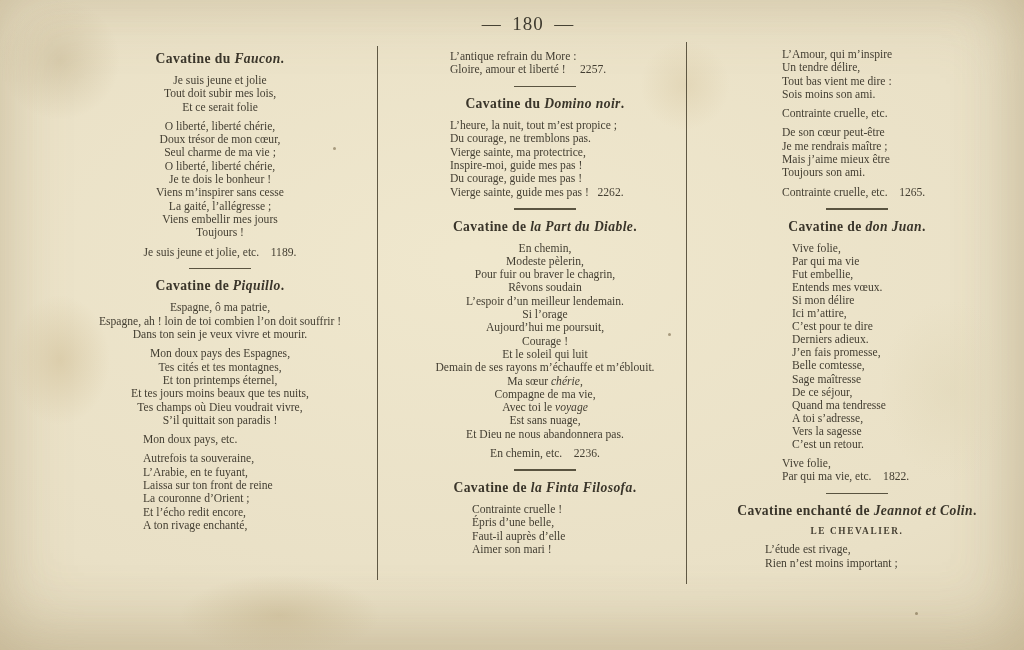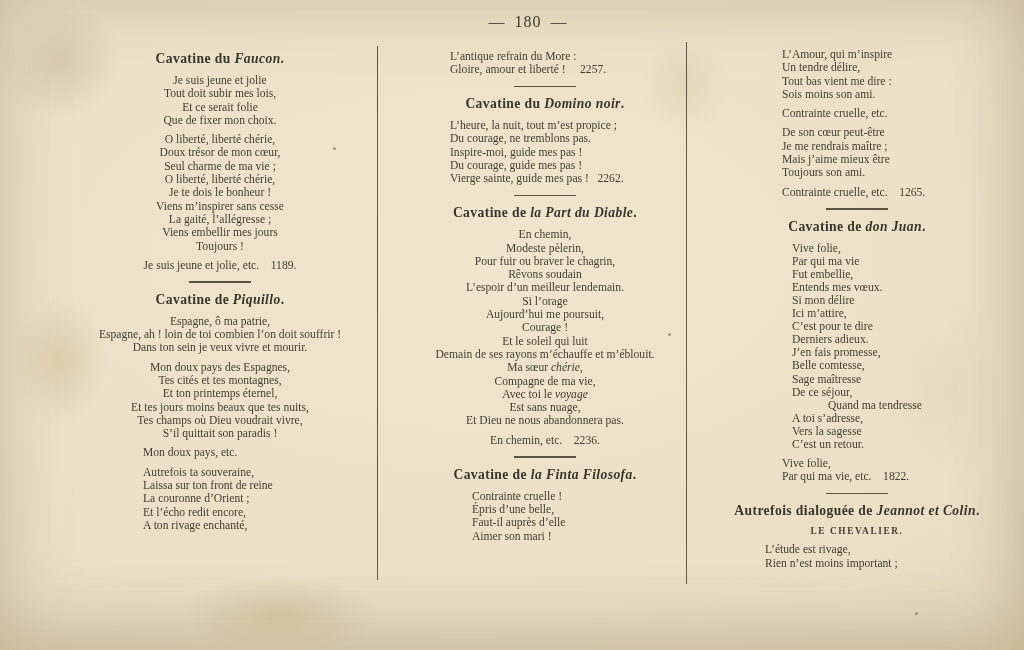--- a/index.html
+++ b/index.html
@@ -18,21 +18,21 @@
   .stain{position:absolute;border-radius:50%;pointer-events:none;}
   .stain.s1{left:10px;top:295px;width:100px;height:130px;background:radial-gradient(closest-side,rgba(205,186,145,.5),rgba(205,186,145,0));}
   .stain.s2{left:180px;top:575px;width:200px;height:80px;background:radial-gradient(closest-side,rgba(185,165,122,.38),rgba(185,165,122,0));}
   .stain.s3{left:880px;top:300px;width:140px;height:180px;background:radial-gradient(closest-side,rgba(222,212,180,.45),rgba(222,212,180,0));}
   .stain.s4{left:640px;top:40px;width:90px;height:90px;background:radial-gradient(closest-side,rgba(210,192,152,.35),rgba(210,192,152,0));}
   .stain.s5{left:0px;top:0px;width:120px;height:120px;background:radial-gradient(closest-side,rgba(170,150,108,.30),rgba(170,150,108,0));}
   .speck{position:absolute;width:3px;height:3px;border-radius:50%;background:rgba(110,92,62,.55);}
 
   .page-number{
     position:absolute;top:13px;left:528px;transform:translateX(-50%);
-    font-size:16px;letter-spacing:1px;white-space:pre;color:#3e3a2f;
+    font-size:19px;letter-spacing:1px;white-space:pre;color:#3e3a2f;
   }
 
   .vdiv{position:absolute;width:1px;background:rgba(70,63,45,.85);}
   .vdiv.d1{left:377px;top:46px;height:534px;}
   .vdiv.d2{left:686px;top:42px;height:542px;}
 
   .col{position:absolute;}
   .col.c1{left:55px;top:42px;width:330px;}
   .col.c2{left:395px;top:50px;width:300px;}
   .col.c3{left:700px;top:48px;width:314px;}
@@ -70,21 +70,20 @@
   <div class="vdiv d1"></div>
   <div class="vdiv d2"></div>
 
   <div class="col c1">
       <div class="song-section">
         <div class="song-title"><span>Cavatine du </span><i>Faucon</i><span>.</span></div>
         <div class="stanza al-center">
           <div class="vline" style="line-height: 13.3px;"><span>Je suis jeune et jolie</span></div>
           <div class="vline" style="line-height: 13.3px;"><span>Tout doit subir mes lois,</span></div>
           <div class="vline" style="line-height: 13.3px;"><span>Et ce serait folie</span></div>
-          <div class="vline" style="line-height: 13.3px;"><span>Que de fixer mon choix.</span></div>
         </div>
         <div class="stanza al-center">
           <div class="vline" style="line-height: 13.3px;"><span>O liberté, liberté chérie,</span></div>
           <div class="vline" style="line-height: 13.3px;"><span>Doux trésor de mon cœur,</span></div>
           <div class="vline" style="line-height: 13.3px;"><span>Seul charme de ma vie ;</span></div>
           <div class="vline" style="line-height: 13.3px;"><span>O liberté, liberté chérie,</span></div>
           <div class="vline" style="line-height: 13.3px;"><span>Je te dois le bonheur !</span></div>
           <div class="vline" style="line-height: 13.3px;"><span>Viens m’inspirer sans cesse</span></div>
           <div class="vline" style="line-height: 13.3px;"><span>La gaité, l’allégresse ;</span></div>
           <div class="vline" style="line-height: 13.3px;"><span>Viens embellir mes jours</span></div>
@@ -108,40 +107,42 @@
           <div class="vline" style="line-height: 13.3px;"><span>Et ton printemps éternel,</span></div>
           <div class="vline" style="line-height: 13.3px;"><span>Et tes jours moins beaux que tes nuits,</span></div>
           <div class="vline" style="line-height: 13.3px;"><span>Tes champs où Dieu voudrait vivre,</span></div>
           <div class="vline" style="line-height: 13.3px;"><span>S’il quittait son paradis !</span></div>
         </div>
         <div class="stanza al-left" style="padding-left: 88px;">
           <div class="vline" style="line-height: 13.3px;"><span>Mon doux pays, etc.</span></div>
         </div>
         <div class="stanza al-left" style="padding-left: 88px;">
           <div class="vline" style="line-height: 13.3px;"><span>Autrefois ta souveraine,</span></div>
+          <div class="vline" style="line-height: 13.3px;"><span>L’Arabie, en te fuyant,</span></div>
           <div class="vline" style="line-height: 13.3px;"><span>Laissa sur ton front de reine</span></div>
           <div class="vline" style="line-height: 13.3px;"><span>La couronne d’Orient ;</span></div>
           <div class="vline" style="line-height: 13.3px;"><span>Et l’écho redit encore,</span></div>
           <div class="vline" style="line-height: 13.3px;"><span>A ton rivage enchanté,</span></div>
         </div>
       </div>
     </div>
   <div class="col c2">
       <div class="song-section">
         <div class="stanza al-left" style="padding-left: 55px;">
           <div class="vline" style="line-height: 13.3px;"><span>L’antique refrain du More :</span></div>
           <div class="vline" style="line-height: 13.3px; font-family: Liberation Serif, serif;"><span>Gloire, amour et liberté !&nbsp;&nbsp;&nbsp;&nbsp;&nbsp;2257.</span></div>
         </div>
         <div class="sep"></div>
       </div>
       <div class="song-section">
         <div class="song-title"><span>Cavatine du </span><i>Domino noir</i><span>.</span></div>
         <div class="stanza al-left" style="padding-left: 55px;">
           <div class="vline" style="line-height: 13.3px;"><span>L’heure, la nuit, tout m’est propice ;</span></div>
           <div class="vline" style="line-height: 13.3px;"><span>Du courage, ne tremblons pas.</span></div>
+          <div class="vline" style="line-height: 13.3px;"><span>Vierge sainte, ma protectrice,</span></div>
           <div class="vline" style="line-height: 13.3px;"><span>Inspire-moi, guide mes pas !</span></div>
           <div class="vline" style="line-height: 13.3px;"><span>Du courage, guide mes pas !</span></div>
           <div class="vline" style="line-height: 13.3px;"><span>Vierge sainte, guide mes pas !&nbsp;&nbsp;&nbsp;2262.</span></div>
         </div>
         <div class="sep"></div>
       </div>
       <div class="song-section">
         <div class="song-title"><span>Cavatine de </span><i>la Part du Diable</i><span>.</span></div>
         <div class="stanza al-center">
           <div class="vline" style="line-height: 13.3px;"><span>En chemin,</span></div>
@@ -205,33 +206,33 @@
           <div class="vline" style="line-height: 13.1px;"><span>Fut embellie,</span></div>
           <div class="vline" style="line-height: 13.1px;"><span>Entends mes vœux.</span></div>
           <div class="vline" style="line-height: 13.1px;"><span>Si mon délire</span></div>
           <div class="vline" style="line-height: 13.1px;"><span>Ici m’attire,</span></div>
           <div class="vline" style="line-height: 13.1px;"><span>C’est pour te dire</span></div>
           <div class="vline" style="line-height: 13.1px;"><span>Derniers adieux.</span></div>
           <div class="vline" style="line-height: 13.1px;"><span>J’en fais promesse,</span></div>
           <div class="vline" style="line-height: 13.1px;"><span>Belle comtesse,</span></div>
           <div class="vline" style="line-height: 13.1px;"><span>Sage maîtresse</span></div>
           <div class="vline" style="line-height: 13.1px;"><span>De ce séjour,</span></div>
-          <div class="vline" style="line-height: 13.1px; margin-left: 36px;"><span>Quand ma tendresse</span></div>
+          <div class="vline" style="line-height: 13.1px;"><span>Quand ma tendresse</span></div>
           <div class="vline" style="line-height: 13.1px;"><span>A toi s’adresse,</span></div>
           <div class="vline" style="line-height: 13.1px;"><span>Vers la sagesse</span></div>
           <div class="vline" style="line-height: 13.1px;"><span>C’est un retour.</span></div>
         </div>
         <div class="stanza al-left" style="padding-left: 82px;">
           <div class="vline" style="line-height: 13.3px;"><span>Vive folie,</span></div>
           <div class="vline" style="line-height: 13.3px;"><span>Par qui ma vie, etc.&nbsp;&nbsp;&nbsp;&nbsp;1822.</span></div>
         </div>
         <div class="sep"></div>
       </div>
       <div class="song-section">
-        <div class="song-title"><span>Autrefois dialoguée de </span><i>Jeannot et Colin</i><span>.</span></div>
+        <div class="song-title"><span>Cavatine enchanté de </span><i>Jeannot et Colin</i><span>.</span></div>
         <div class="song-subtitle">LE CHEVALIER.</div>
         <div class="stanza al-left" style="padding-left: 65px;">
           <div class="vline" style="line-height: 13.3px;"><span>L’étude est rivage,</span></div>
           <div class="vline" style="line-height: 13.3px;"><span>Rien n’est moins important ;</span></div>
         </div>
       </div>
     </div>
 </div>
 
 </body></html>

